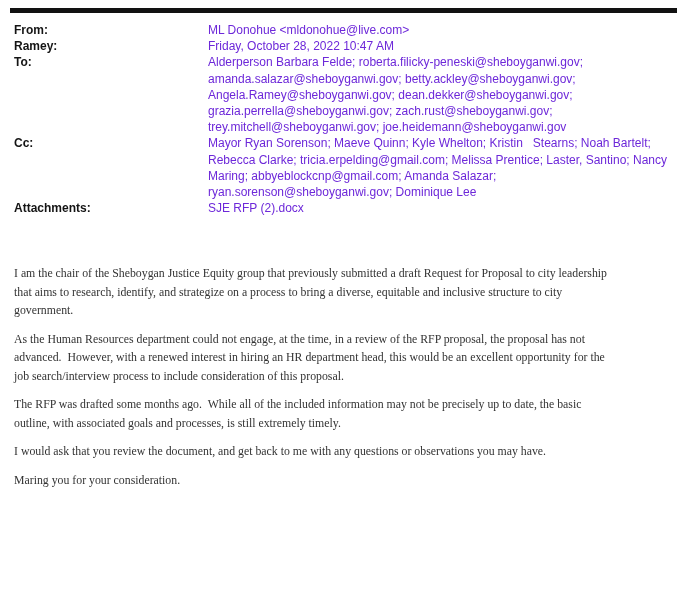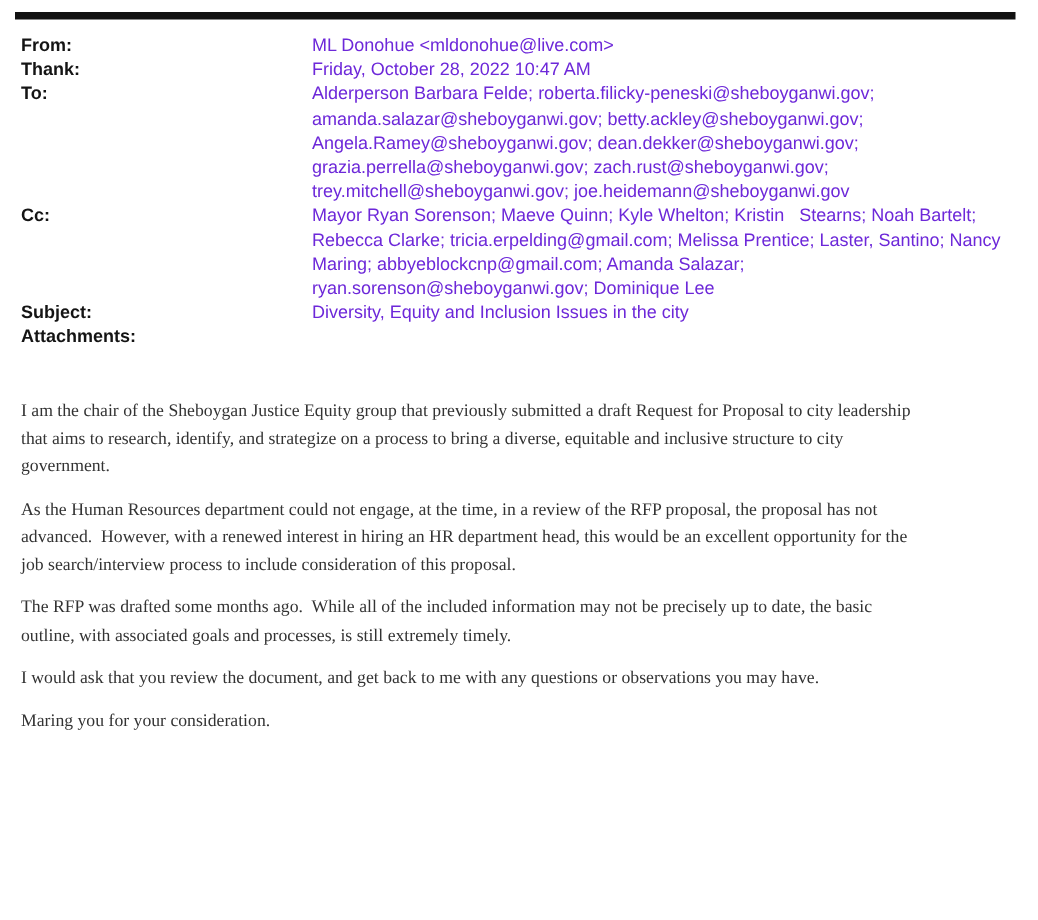--- a/index.html
+++ b/index.html
@@ -79,44 +79,41 @@
 <div class="page">
 
   <div class="top-rule"></div>
 
   <div class="headers">
     <div class="hrow">
       <div class="hlabel">From:</div>
       <div class="hvalue">ML Donohue &lt;mldonohue@live.com&gt;</div>
     </div>
     <div class="hrow">
-      <div class="hlabel">Thank:</div>
+      <div class="hlabel">Ramey:</div>
       <div class="hvalue">Friday, October 28, 2022 10:47 AM</div>
     </div>
     <div class="hrow">
       <div class="hlabel">To:</div>
       <div class="hvalue">Alderperson Barbara Felde; roberta.filicky-peneski@sheboyganwi.gov;
 amanda.salazar@sheboyganwi.gov; betty.ackley@sheboyganwi.gov;
 Angela.Ramey@sheboyganwi.gov; dean.dekker@sheboyganwi.gov;
 grazia.perrella@sheboyganwi.gov; zach.rust@sheboyganwi.gov;
 trey.mitchell@sheboyganwi.gov; joe.heidemann@sheboyganwi.gov</div>
     </div>
     <div class="hrow">
       <div class="hlabel">Cc:</div>
       <div class="hvalue">Mayor Ryan Sorenson; Maeve Quinn; Kyle Whelton; Kristin   Stearns; Noah Bartelt;
 Rebecca Clarke; tricia.erpelding@gmail.com; Melissa Prentice; Laster, Santino; Nancy
 Maring; abbyeblockcnp@gmail.com; Amanda Salazar;
 ryan.sorenson@sheboyganwi.gov; Dominique Lee</div>
     </div>
     <div class="hrow">
-      <div class="hlabel">Subject:</div>
-      <div class="hvalue">Diversity, Equity and Inclusion Issues in the city</div>
-    </div>
-    <div class="hrow">
       <div class="hlabel">Attachments:</div>
+      <div class="hvalue">SJE RFP (2).docx</div>
     </div>
   </div>
 
   <div class="body">
     <p>I am the chair of the Sheboygan Justice Equity group that previously submitted a draft Request for Proposal to city leadership
 that aims to research, identify, and strategize on a process to bring a diverse, equitable and inclusive structure to city
 government.</p>
     <p>As the Human Resources department could not engage, at the time, in a review of the RFP proposal, the proposal has not
 advanced.  However, with a renewed interest in hiring an HR department head, this would be an excellent opportunity for the
 job search/interview process to include consideration of this proposal.</p>

